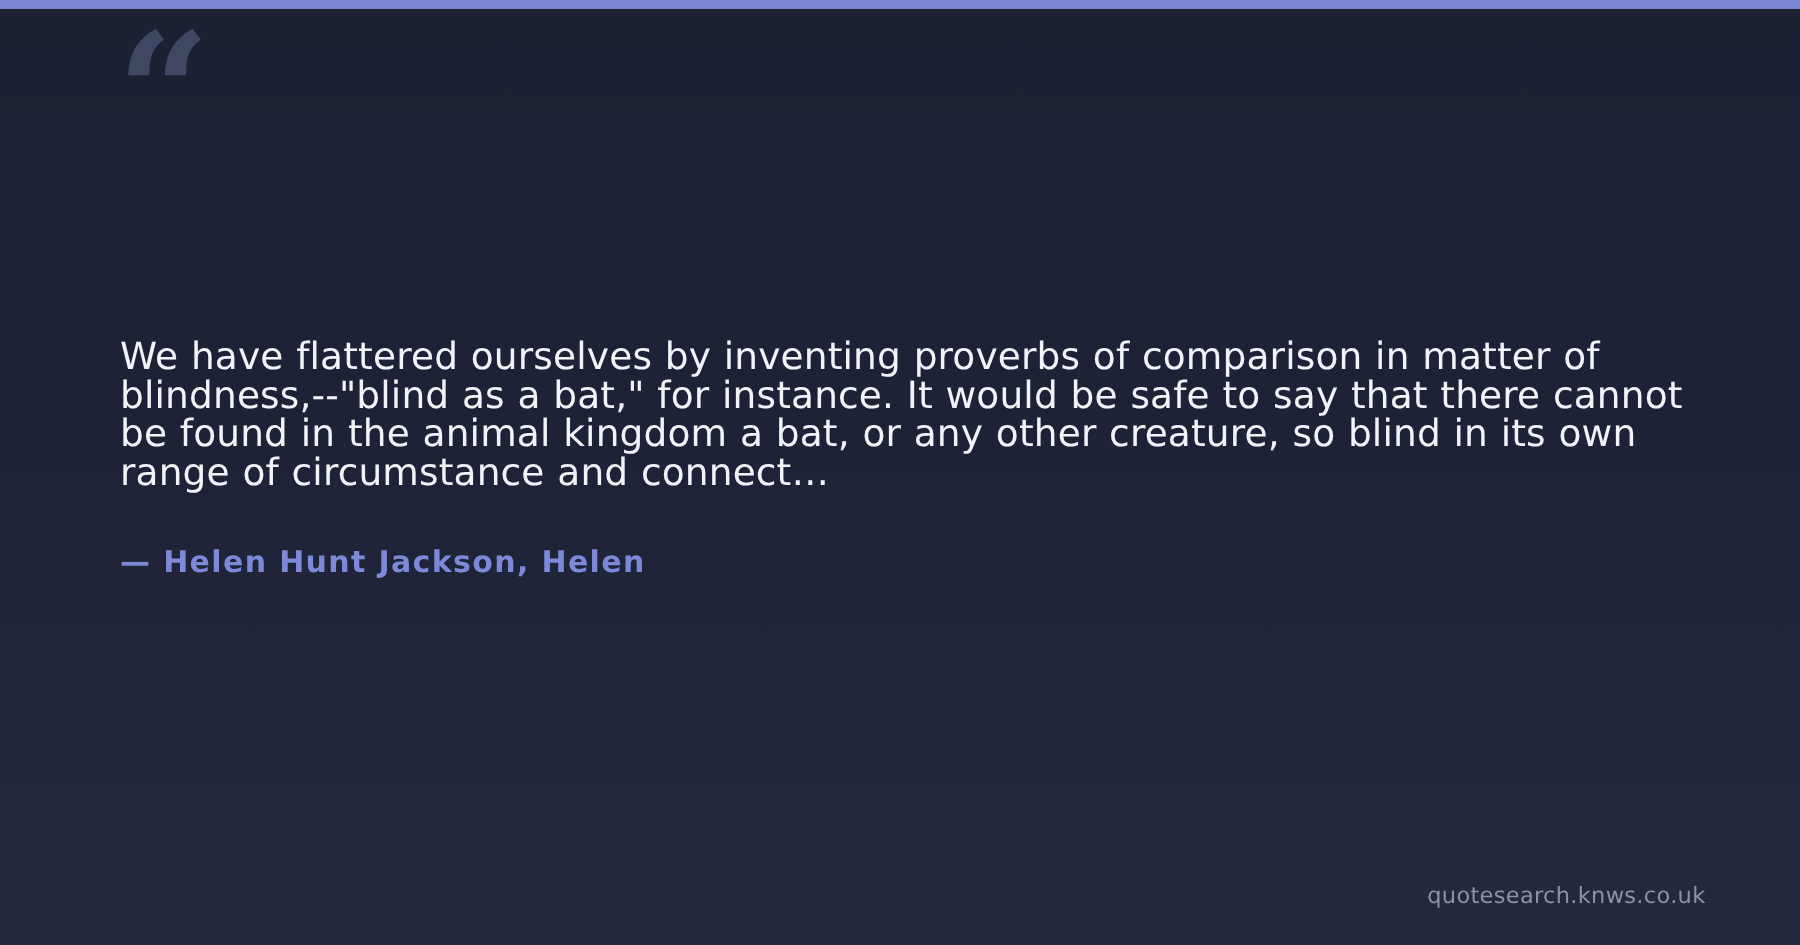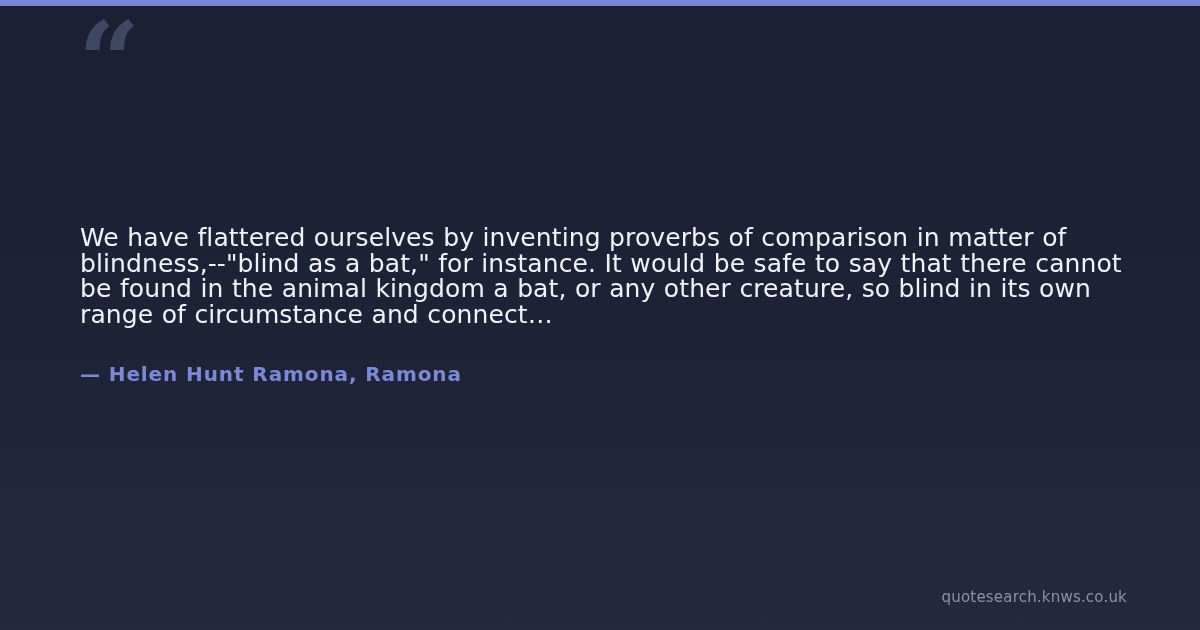--- a/index.html
+++ b/index.html
@@ -72,40 +72,40 @@
     font-size: 20px;
     font-weight: 700;
     color: #7d89d8;
     letter-spacing: 0.9px;
     white-space: nowrap;
   }
 
   
   .footer {
     position: absolute;
-    right: 73px;
+    right: 63px;
     bottom: 24px;
     font-family: "DejaVu Sans", sans-serif;
     font-size: 15px;
     color: #8b93a8;
     letter-spacing: 0.2px;
   }
 </style>
 </head>
 <body>
 
 <div class="card">
 
   <div class="accent-bar"></div>
 
   <div class="quote-mark">“</div>
 
   <div class="content">
 
     <p class="quote-text">We have flattered ourselves by inventing proverbs of comparison in matter of blindness,--"blind as a bat," for instance. It would be safe to say that there cannot be found in the animal kingdom a bat, or any other creature, so blind in its own range of circumstance and connect…</p>
 
-    <p class="attribution">— Helen Hunt Ramona, Ramona</p>
+    <p class="attribution">— Helen Hunt Jackson, Helen</p>
 
   </div>
 
   <div class="footer">quotesearch.knws.co.uk</div>
 
 </div>
 
 </body></html>

